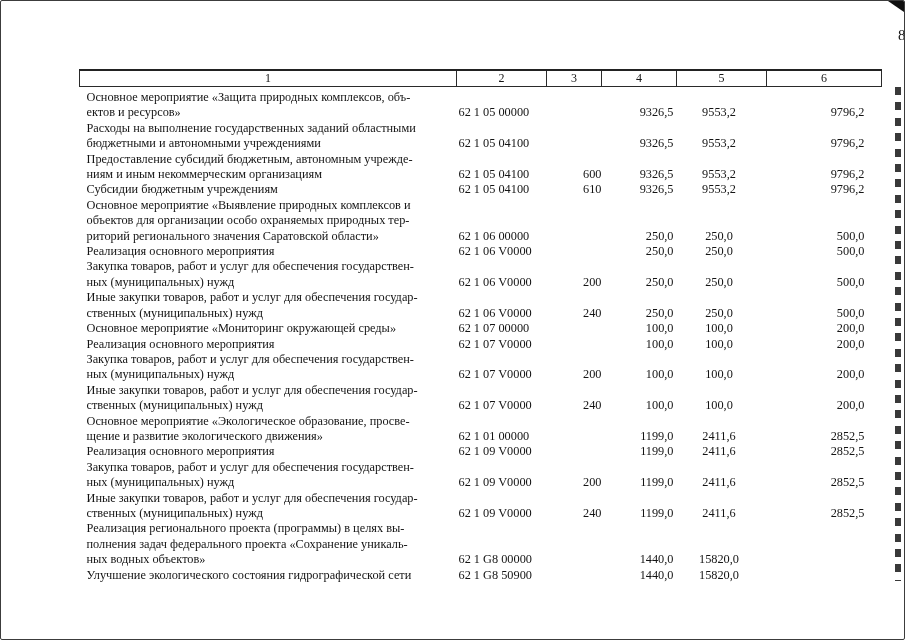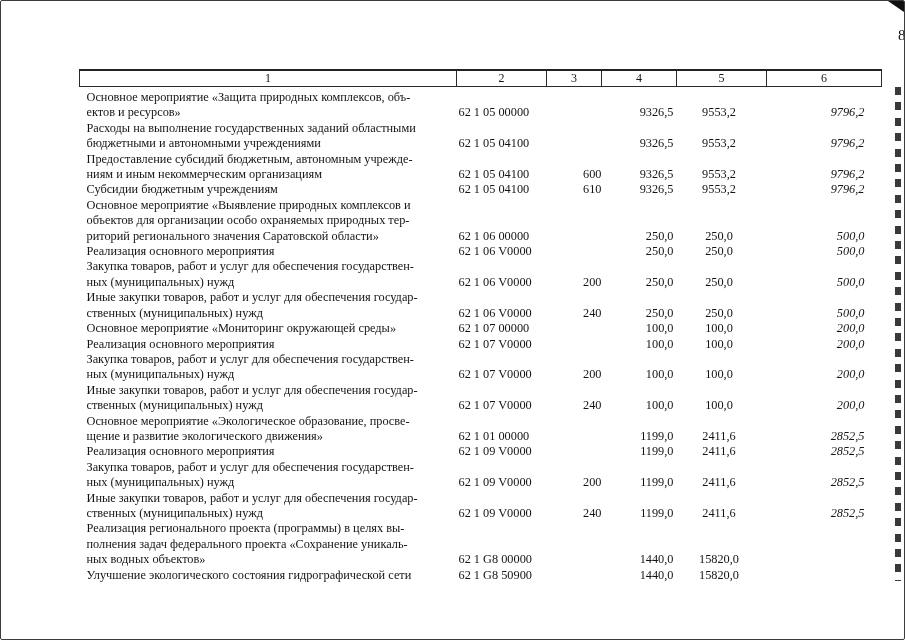--- a/index.html
+++ b/index.html
@@ -57,21 +57,21 @@
   tbody tr:first-child td { padding-top: 3px; }
   td.c1 {
     padding-left: 7px;
     padding-right: 2px;
     white-space: pre-line;
   }
   td.c2 { padding-left: 2px; white-space: nowrap; }
   td.c3 { text-align: right; }
   td.c4 { text-align: right; padding-right: 3px; }
   td.c5 { text-align: center; padding-right: 5px; }
-  td.c6 { text-align: right; padding-right: 17px; font-style: italic; }
+  td.c6 { text-align: right; padding-right: 17px; }
   .scan-edge {
     position: absolute;
     top: 86px;
     right: 3px;
     width: 6px;
     height: 494px;
     background: repeating-linear-gradient(
       to bottom,
       #161616 0px, #161616 8px,
       transparent 8px, transparent 15.4px

